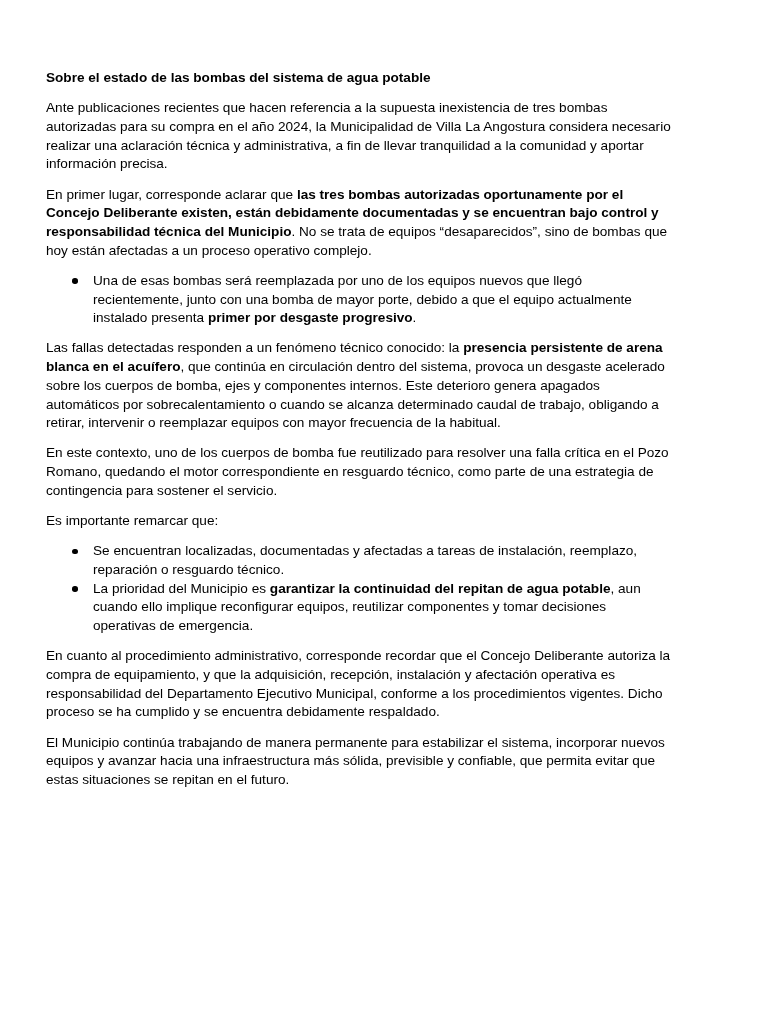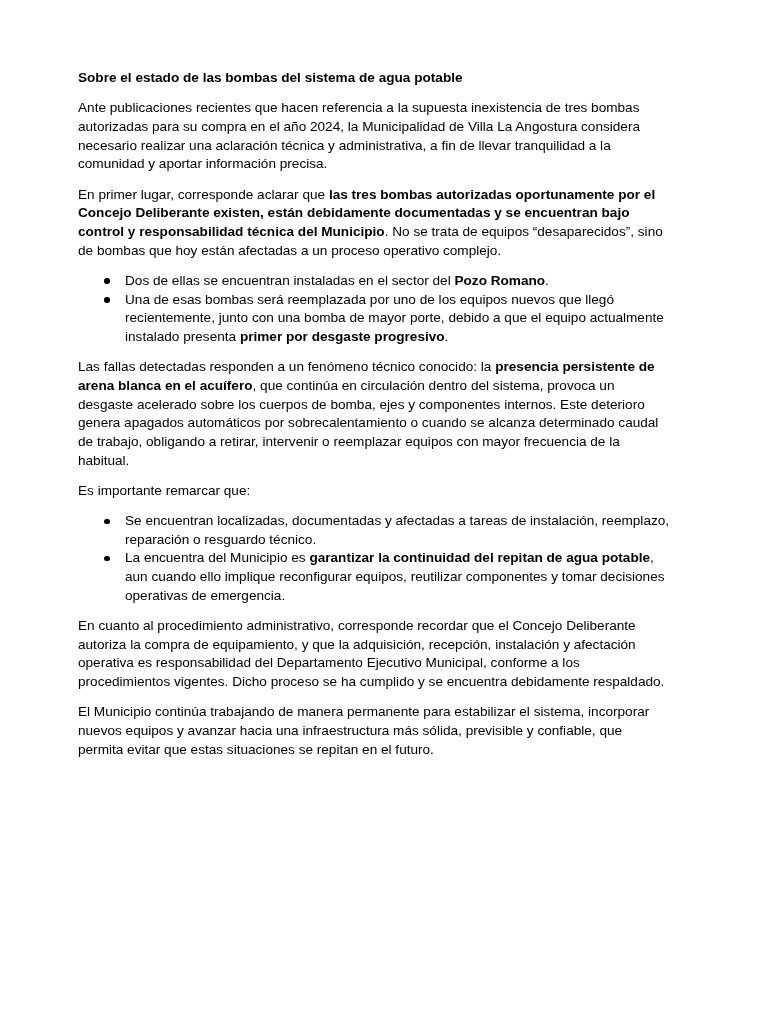--- a/index.html
+++ b/index.html
@@ -6,21 +6,21 @@
     margin: 0;
     padding: 0;
     background: #ffffff;
   }
   .page {
     position: relative;
     width: 762px;
     height: 1024px;
     background: #ffffff;
     box-sizing: border-box;
-    padding: 69px 91px 0 78px;
+    padding: 69px 91px 0 46px;
     font-family: "Liberation Sans", sans-serif;
     font-size: 13.6px;
     line-height: 18.7px;
     color: #000000;
     overflow: hidden;
   }
   .doc-title {
     font-size: 13.6px;
     font-weight: 700;
     margin: 0 0 11.5px 0;
@@ -52,25 +52,25 @@
 </style>
 </head>
 <body>
 
 <div class="page">
   <h1 class="doc-title">Sobre el estado de las bombas del sistema de agua potable</h1>
   <div id="doc-body">
       <p class="doc-para"><span>Ante publicaciones recientes que hacen referencia a la supuesta inexistencia de tres bombas autorizadas para su compra en el año 2024, la Municipalidad de Villa La Angostura considera necesario realizar una aclaración técnica y administrativa, a fin de llevar tranquilidad a la comunidad y aportar información precisa.</span></p>
       <p class="doc-para"><span>En primer lugar, corresponde aclarar que </span><span class="run-bold">las tres bombas autorizadas oportunamente por el Concejo Deliberante existen, están debidamente documentadas y se encuentran bajo control y responsabilidad técnica del Municipio</span><span>. No se trata de equipos “desaparecidos”, sino de bombas que hoy están afectadas a un proceso operativo complejo.</span></p>
       <ul class="doc-list">
-        <li><span>Dos de ellas se encuentran instaladas en el sector del </span><span class="run-bold">Pozo Romano</span><span>.</span></li>
         <li><span>Una de esas bombas será reemplazada por uno de los equipos nuevos que llegó recientemente, junto con una bomba de mayor porte, debido a que el equipo actualmente instalado presenta </span><span class="run-bold">primer por desgaste progresivo</span><span>.</span></li>
       </ul>
       <p class="doc-para"><span>Las fallas detectadas responden a un fenómeno técnico conocido: la </span><span class="run-bold">presencia persistente de arena blanca en el acuífero</span><span>, que continúa en circulación dentro del sistema, provoca un desgaste acelerado sobre los cuerpos de bomba, ejes y componentes internos. Este deterioro genera apagados automáticos por sobrecalentamiento o cuando se alcanza determinado caudal de trabajo, obligando a retirar, intervenir o reemplazar equipos con mayor frecuencia de la habitual.</span></p>
+      <p class="doc-para"><span>En este contexto, uno de los cuerpos de bomba fue reutilizado para resolver una falla crítica en el Pozo Romano, quedando el motor correspondiente en resguardo técnico, como parte de una estrategia de contingencia para sostener el servicio.</span></p>
       <p class="doc-para"><span>Es importante remarcar que:</span></p>
       <ul class="doc-list">
         <li><span>Se encuentran localizadas, documentadas y afectadas a tareas de instalación, reemplazo, reparación o resguardo técnico.</span></li>
-        <li><span>La encuentra del Municipio es </span><span class="run-bold">garantizar la continuidad del repitan de agua potable</span><span>, aun cuando ello implique reconfigurar equipos, reutilizar componentes y tomar decisiones operativas de emergencia.</span></li>
+        <li><span>La prioridad del Municipio es </span><span class="run-bold">garantizar la continuidad del repitan de agua potable</span><span>, aun cuando ello implique reconfigurar equipos, reutilizar componentes y tomar decisiones operativas de emergencia.</span></li>
       </ul>
       <p class="doc-para"><span>En cuanto al procedimiento administrativo, corresponde recordar que el Concejo Deliberante autoriza la compra de equipamiento, y que la adquisición, recepción, instalación y afectación operativa es responsabilidad del Departamento Ejecutivo Municipal, conforme a los procedimientos vigentes. Dicho proceso se ha cumplido y se encuentra debidamente respaldado.</span></p>
       <p class="doc-para"><span>El Municipio continúa trabajando de manera permanente para estabilizar el sistema, incorporar nuevos equipos y avanzar hacia una infraestructura más sólida, previsible y confiable, que permita evitar que estas situaciones se repitan en el futuro.</span></p>
     </div>
 </div>
 
 </body></html>

